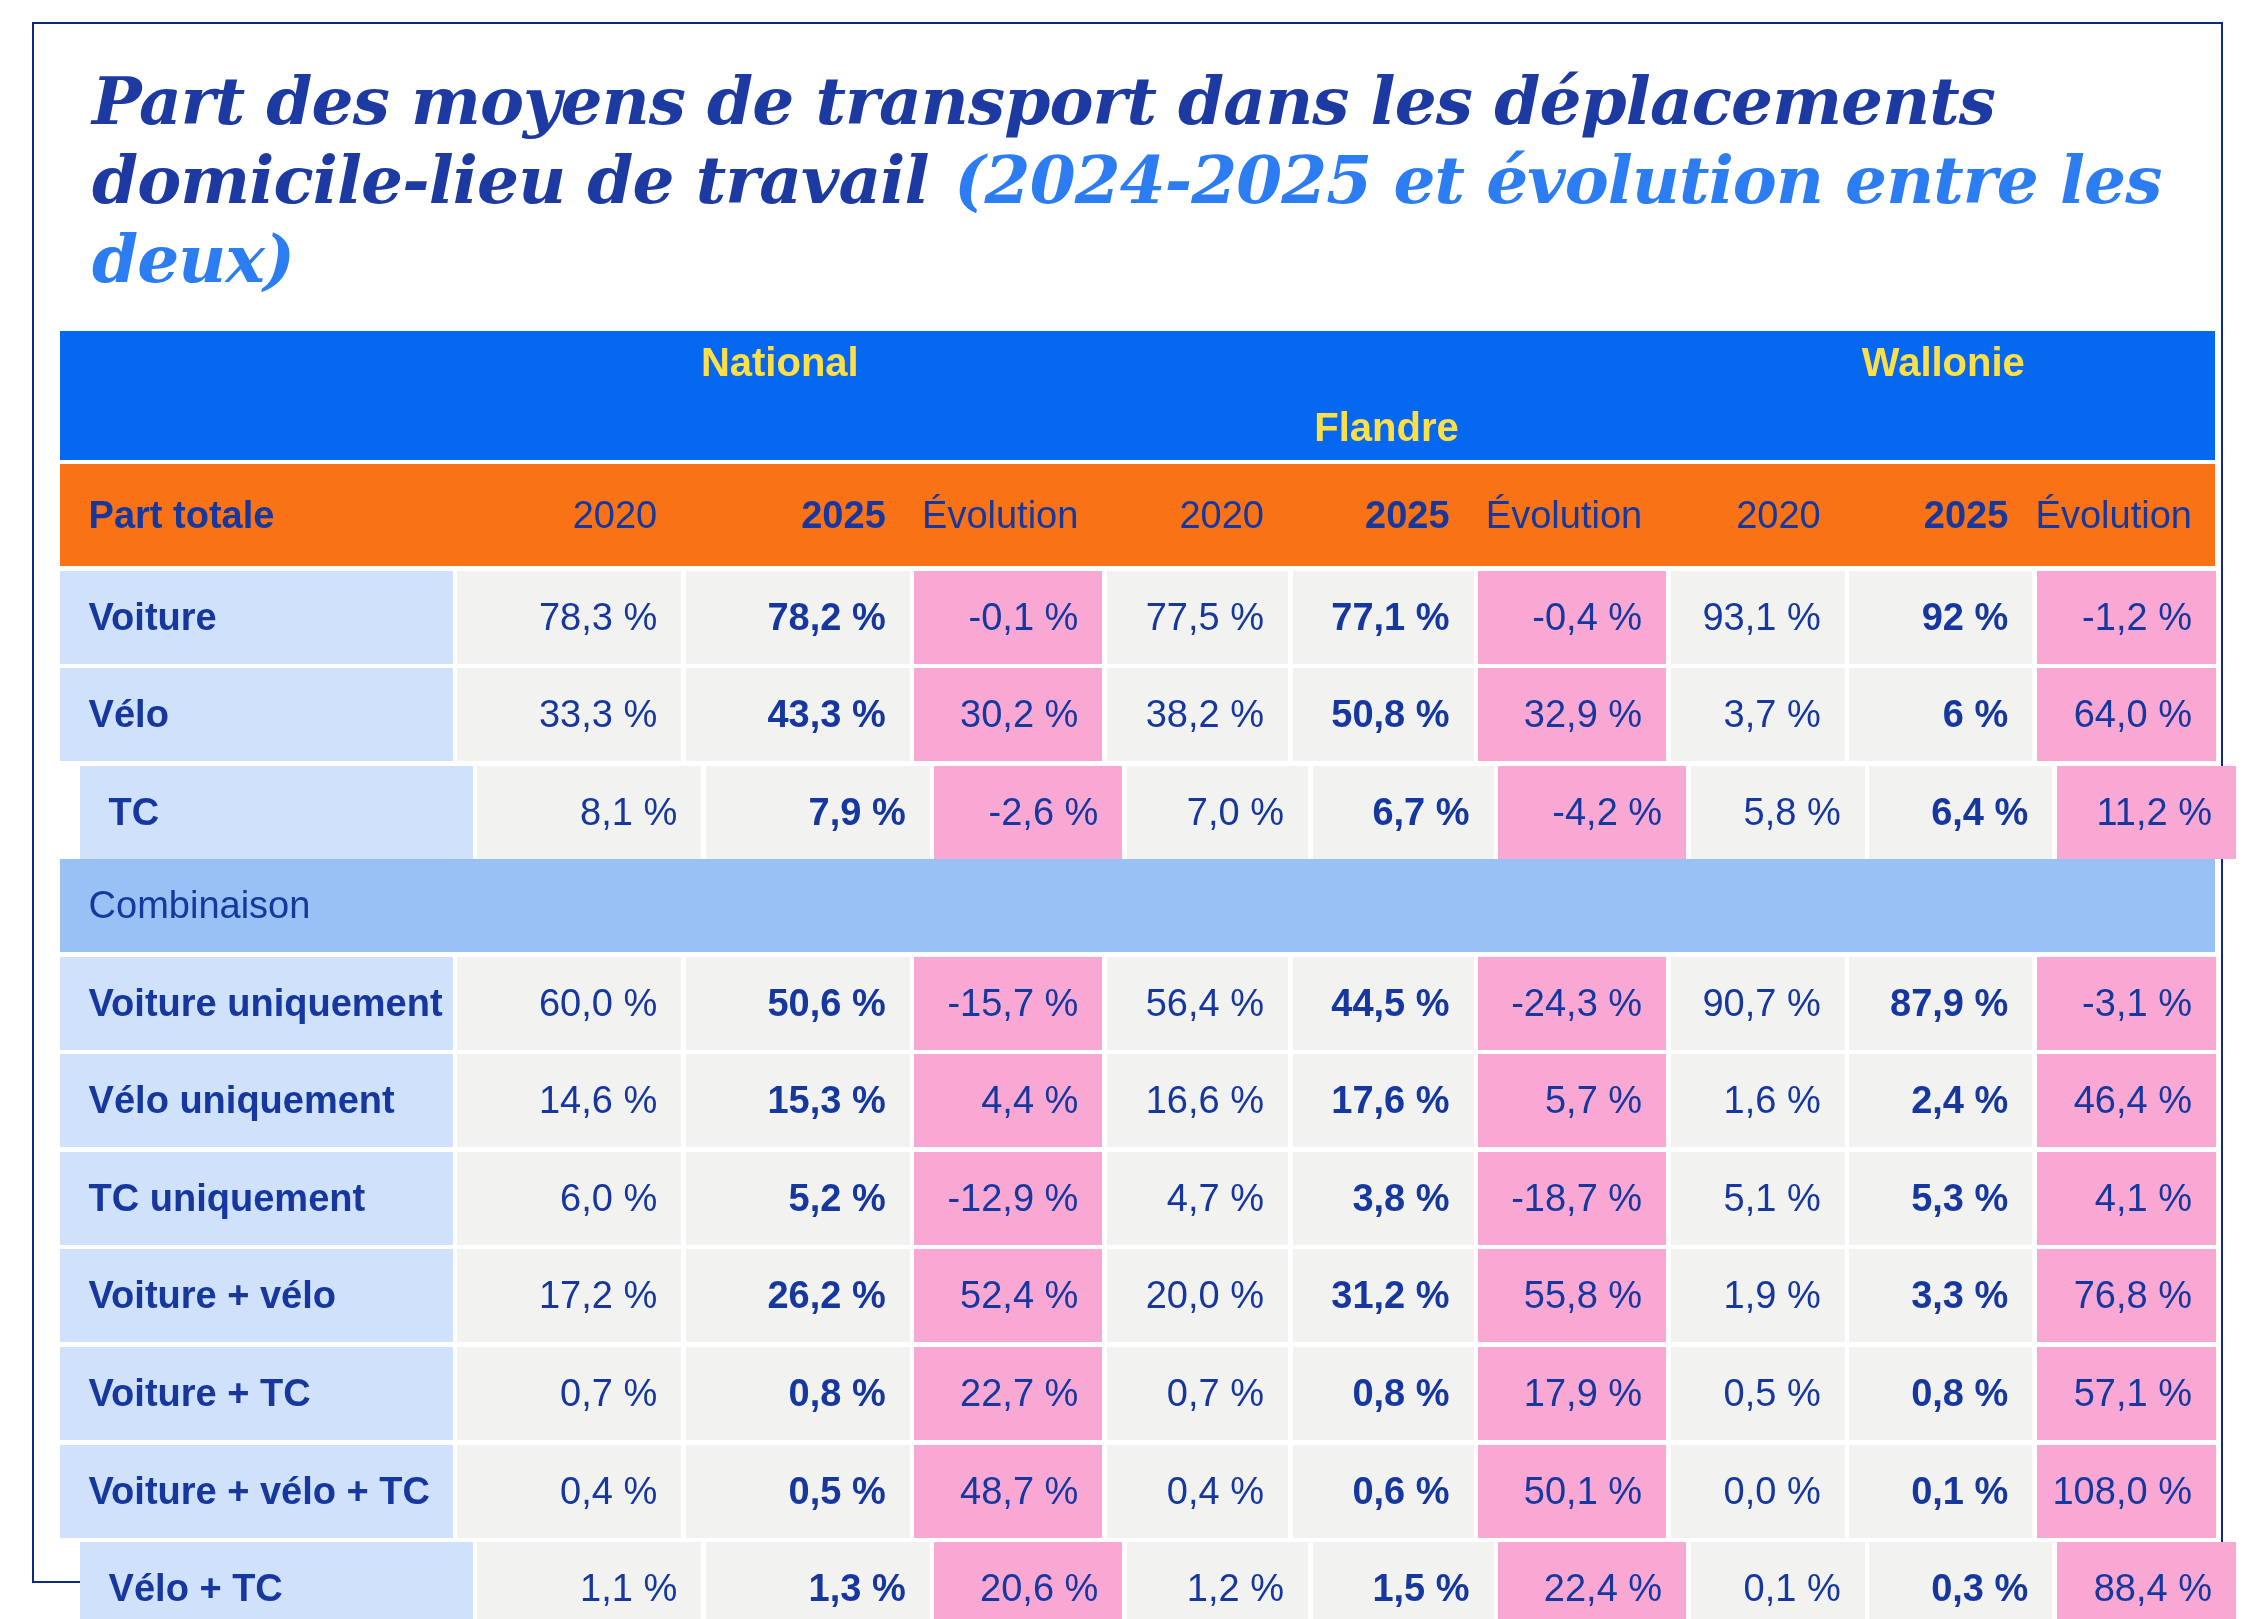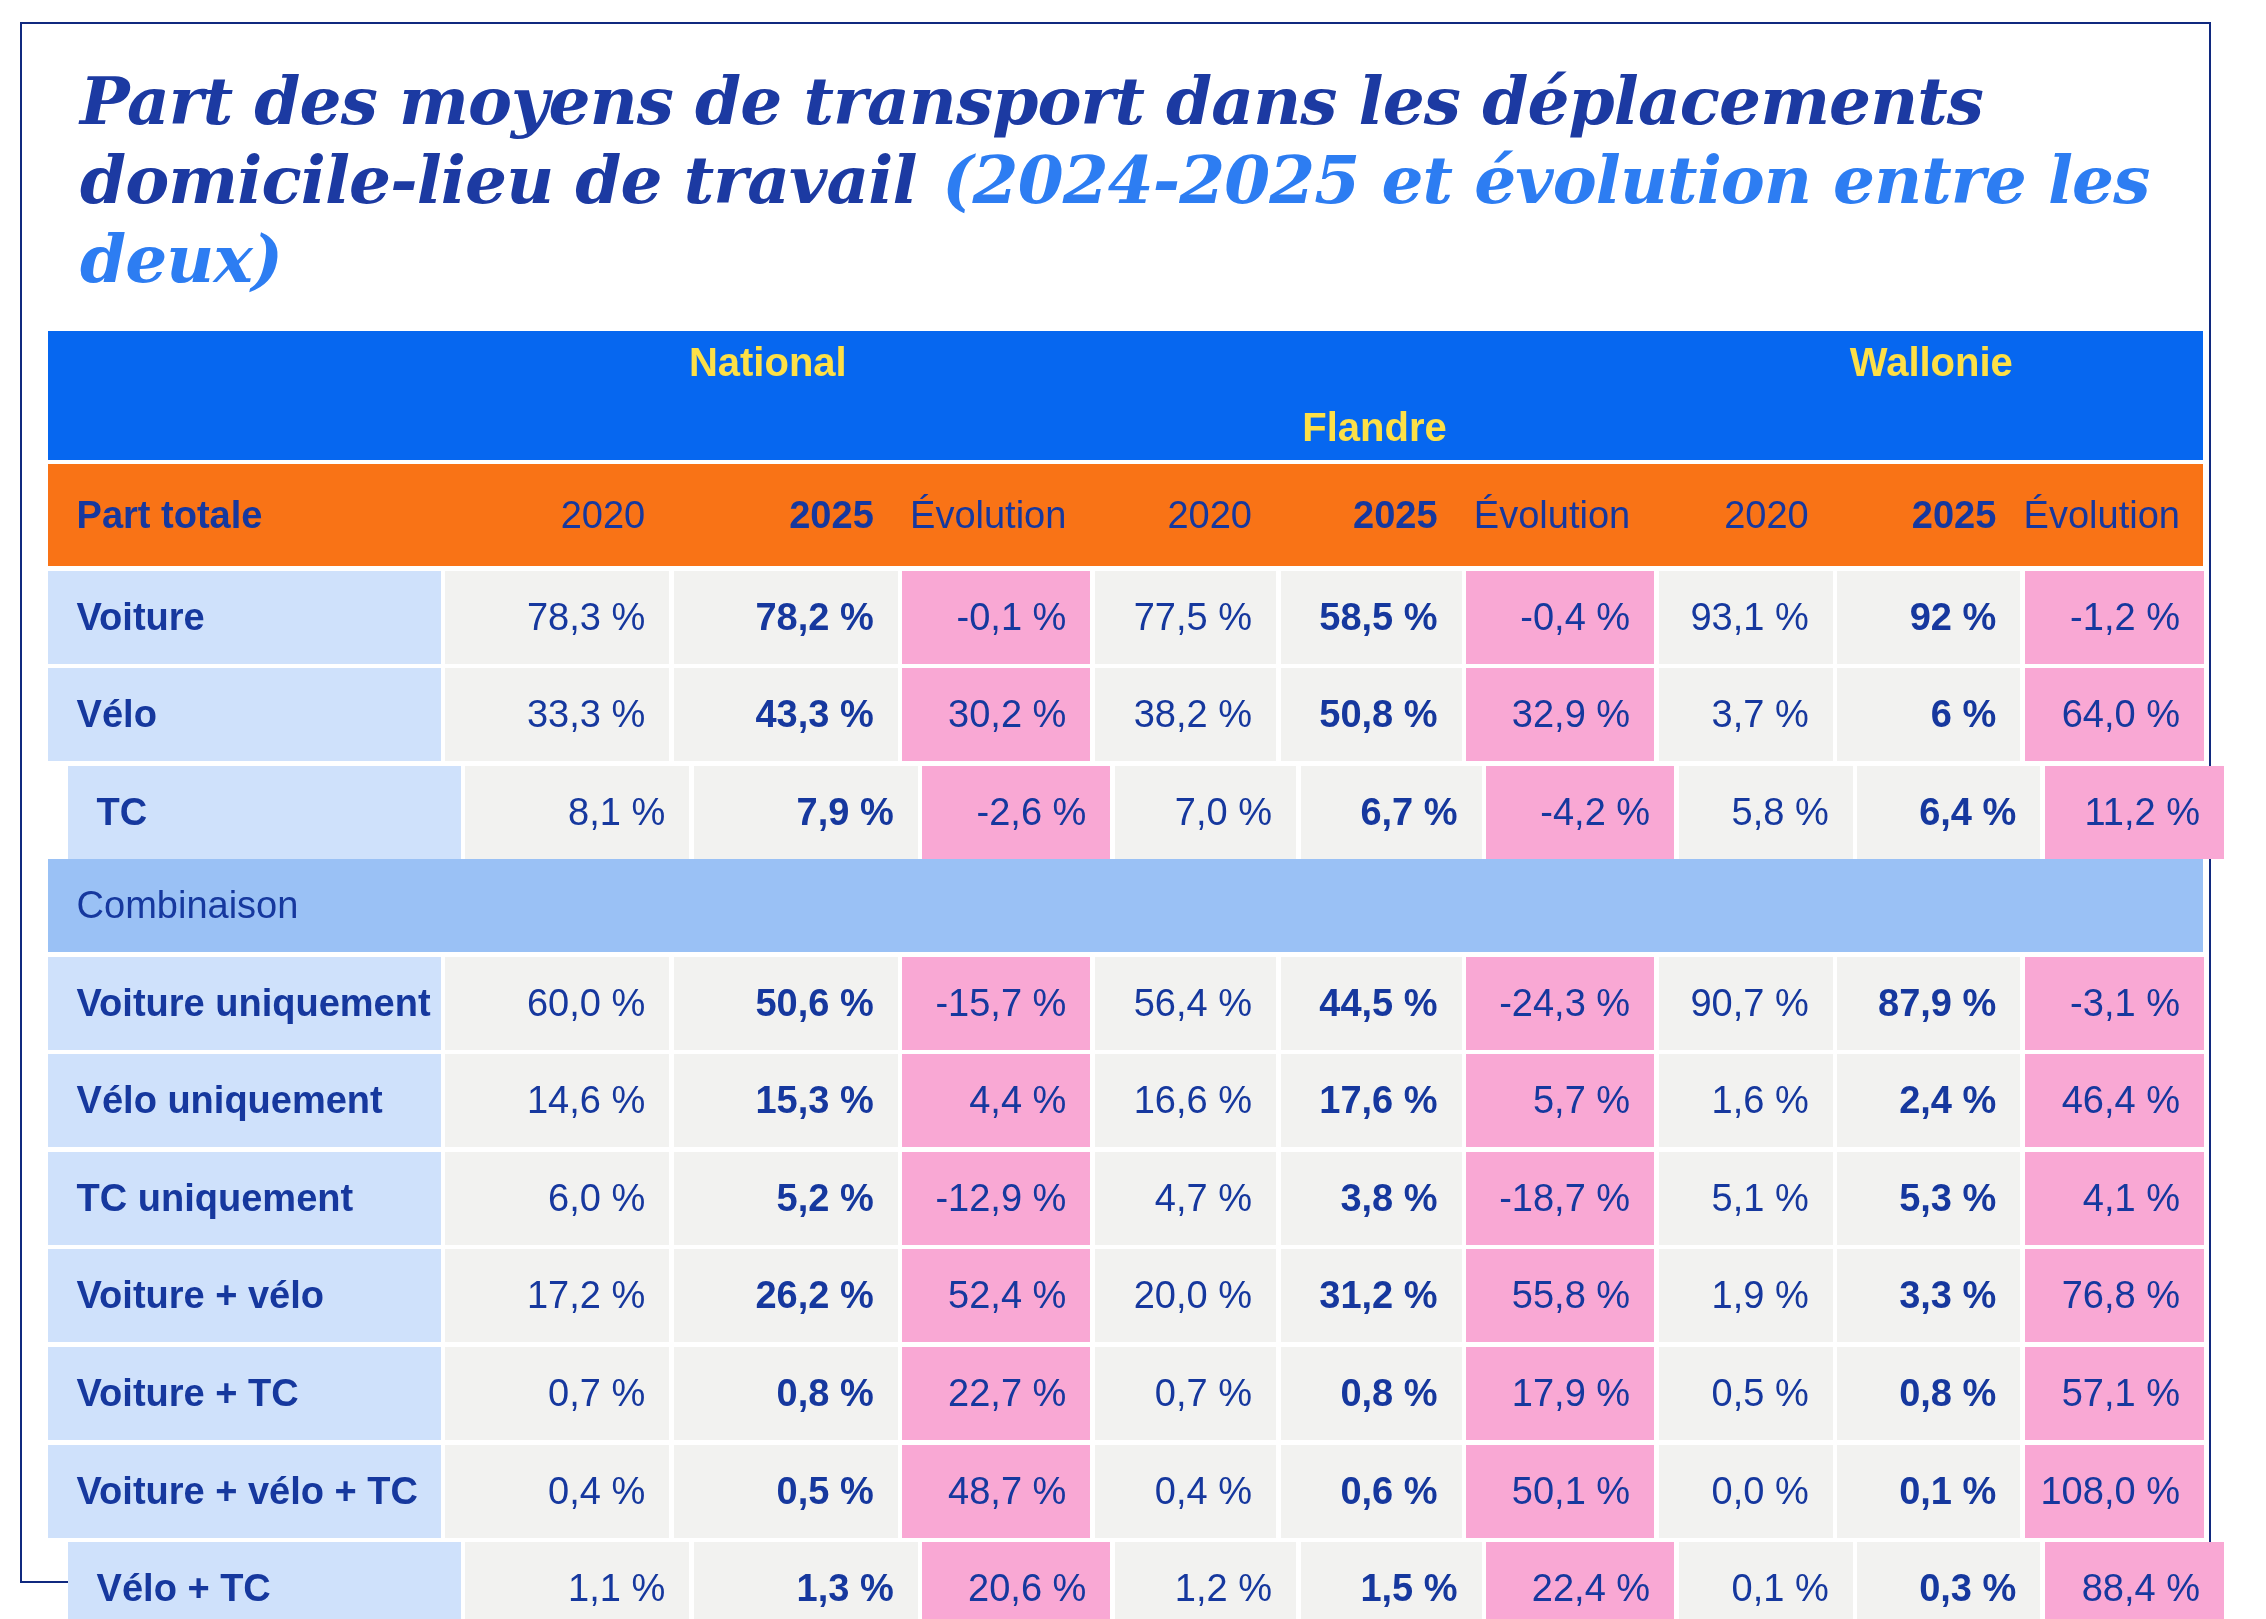--- a/index.html
+++ b/index.html
@@ -4,21 +4,21 @@
 <style>
   html,body { margin:0; padding:0; }
   body {
     width:2266px; height:1619px;
     background:#ffffff;
     position:relative;
     overflow:hidden;
     font-family:"Liberation Sans", sans-serif;
   }
   .card {
-    position:absolute; left:20px; top:22px;
+    position:absolute; left:32px; top:22px;
     width:2191px; height:1561px;
     box-sizing:border-box;
     border:2.7px solid #10297f;
     background:#ffffff;
   }
   .title-block {
     margin:38px 55px 0 58px;
     font-family:"DejaVu Serif", serif;
     font-style:italic;
     font-weight:bold;
@@ -123,21 +123,21 @@
         <div class="cell sub-cell">Évolution</div>
       </div>
 
     <div id="rows-part">
         <div class="grid-row data-row">
           <div class="cell label-cell">Voiture</div>
           <div class="cell num-cell">78,3 %</div>
           <div class="cell num-cell c2025">78,2 %</div>
           <div class="cell num-cell evo">-0,1 %</div>
           <div class="cell num-cell">77,5 %</div>
-          <div class="cell num-cell c2025">58,5 %</div>
+          <div class="cell num-cell c2025">77,1 %</div>
           <div class="cell num-cell evo">-0,4 %</div>
           <div class="cell num-cell">93,1 %</div>
           <div class="cell num-cell c2025">92 %</div>
           <div class="cell num-cell evo">-1,2 %</div>
         </div>
         <div class="grid-row data-row">
           <div class="cell label-cell">Vélo</div>
           <div class="cell num-cell">33,3 %</div>
           <div class="cell num-cell c2025">43,3 %</div>
           <div class="cell num-cell evo">30,2 %</div>

